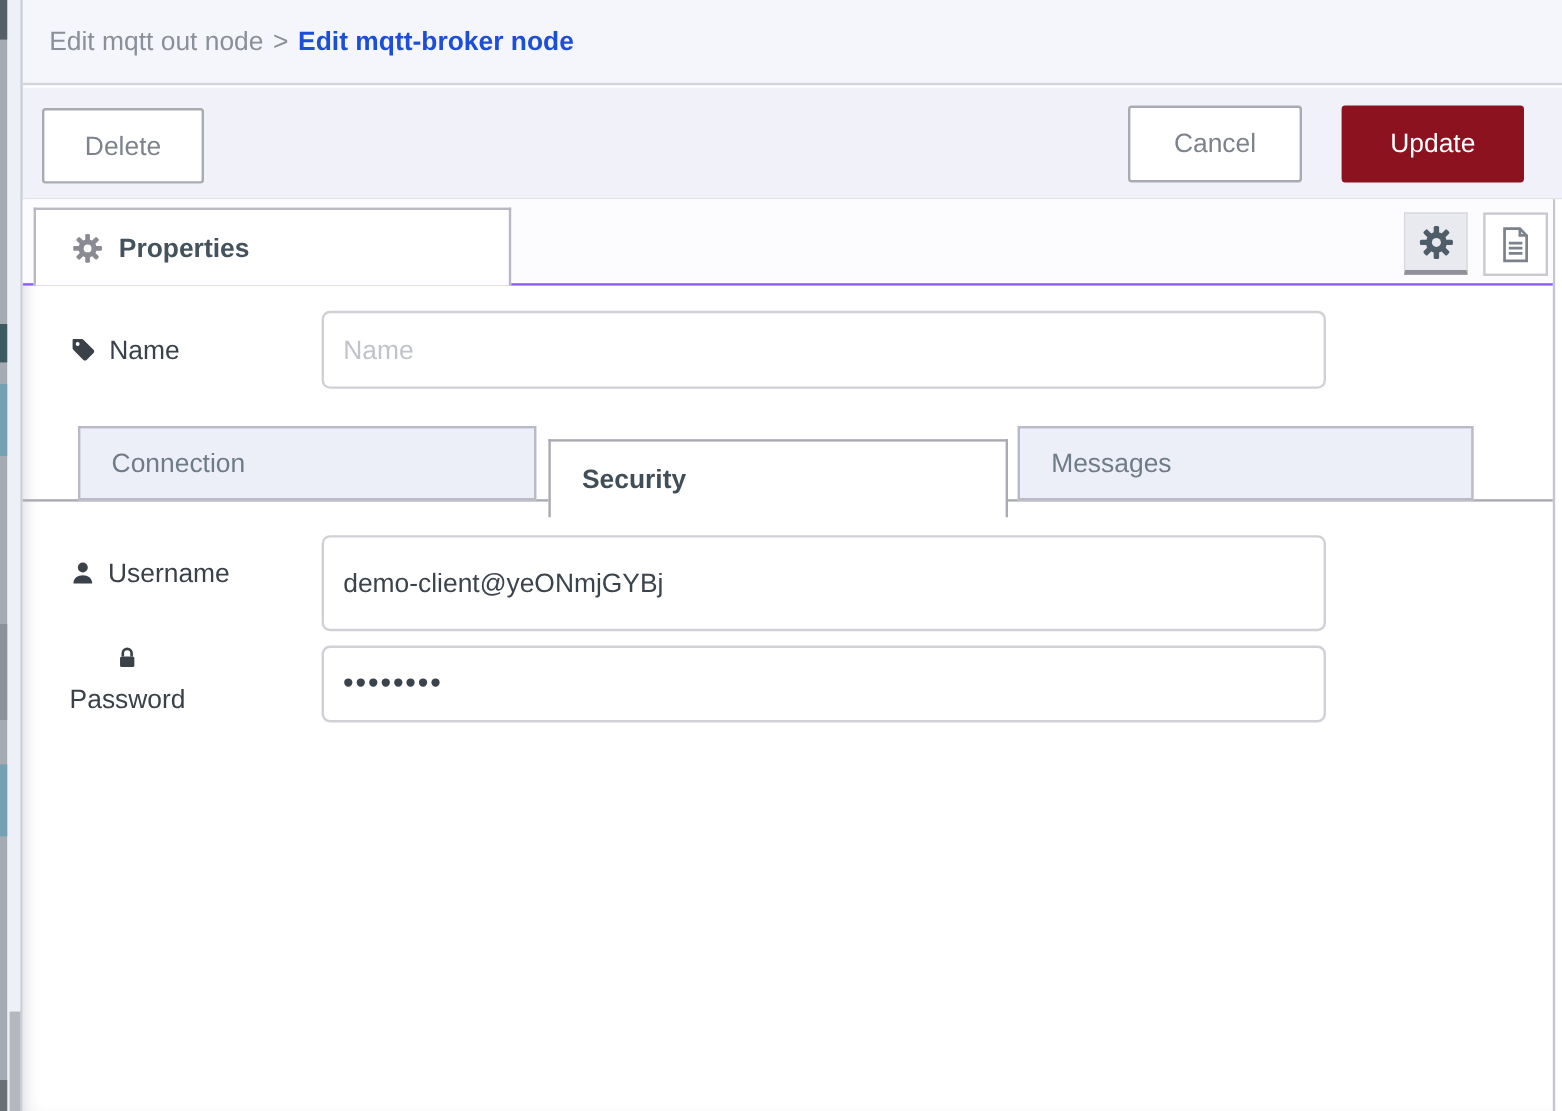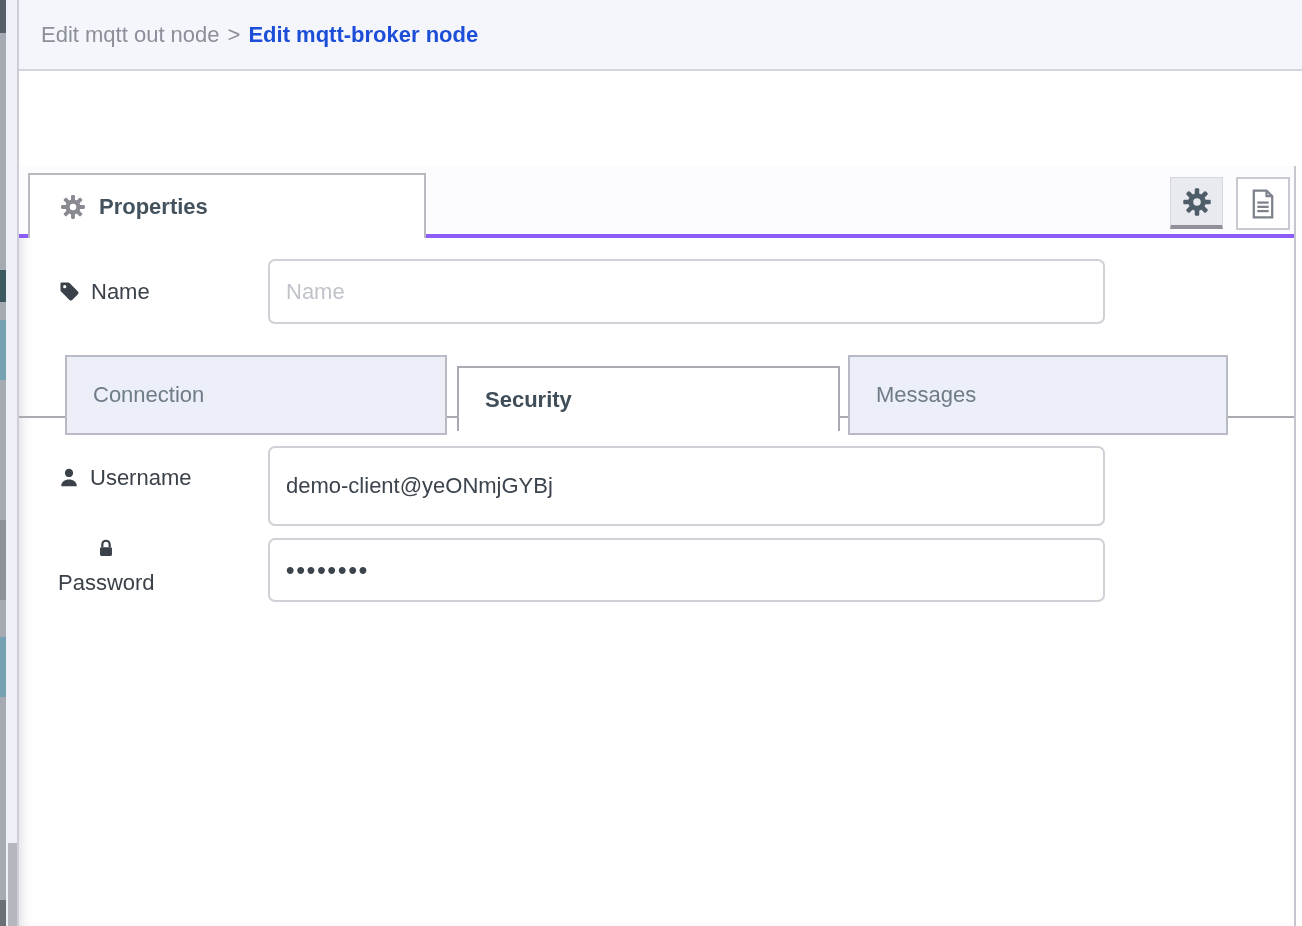--- a/index.html
+++ b/index.html
@@ -30,21 +30,21 @@
     font-family:"Liberation Sans", sans-serif; }
   .btn-plain { background:#ffffff; border:2px solid #a9abb4; color:#7d828c; }
   .btn-delete { left:16px; top:17px; width:135px; height:63px; }
   .btn-cancel { left:921px; width:145px; }
   .btn-update { left:1099px; width:152px; background:#8C1220; border:2px solid #8C1220; color:#ffffff; }
 
   .tray-body { position:absolute; top:166px; left:0; right:6px; bottom:0; background:#ffffff;
     border-right:2px solid #c6c6cf; box-shadow: inset 10px 0 14px -10px rgba(50,50,80,.22); }
 
   .editor-tabbar { position:absolute; top:0; left:0; right:0; height:72px;
-    background:#fcfcfe; border-bottom:4px solid #8b5cf6; }
+    background:#fcfcfe; border-bottom:2px solid #8b5cf6; }
   .properties-tab { position:absolute; left:9px; top:7px; width:398px; height:65px;
     background:#ffffff; border:2px solid #b9b9c2; border-bottom:none; z-index:2;
     display:flex; align-items:center; padding-left:30px; gap:13px;
     font-size:22px; font-weight:bold; color:#43525c; cursor:pointer; }
   .mini-btn { position:absolute; top:11px; display:flex; align-items:center; justify-content:center; cursor:pointer; }
   .gear-btn { left:1151px; width:53px; height:52px; background:#e9e9f0;
     border:1px solid #d6d6de; border-bottom:4px solid #90909a; }
   .doc-btn { left:1217px; width:54px; height:53px; background:#ffffff; border:2px solid #c9c9d1; }
 
   
@@ -57,21 +57,21 @@
   .password-input { letter-spacing:2px; font-size:24px; font-weight:bold; }
 
   .row-name-label { top:93px; }
   .input-name { top:93px; }
   .row-user-label { top:280px; }
   .input-user { top:280px; height:80px; }
   .row-pass-label { top:372px; }
   .input-pass { top:372px; height:64px; }
 
   .inner-tabline { position:absolute; left:0; right:0; top:250px; height:2px; background:#aaaab2; }
-  .inner-tab { position:absolute; top:189px; height:80px; display:flex; align-items:center;
+  .inner-tab { position:absolute; top:189px; height:62px; display:flex; align-items:center;
     padding-left:26px; font-size:22px; cursor:pointer; }
   .inner-tab.inactive { background:#eceef8; border:2px solid #babac6; color:#6f7c87; }
   .inner-tab.active { top:200px; height:65px; background:#ffffff; border:2px solid #aaaab2; border-bottom:none;
     color:#3f4e58; font-weight:bold; z-index:2; }
   .tab-connection { left:46px; width:382px; }
   .tab-security { left:438px; width:383px; }
   .tab-messages { left:829px; width:380px; }
 
   .icon { display:inline-flex; flex:none; }
 </style>
@@ -93,20 +93,25 @@
   </div>
 
   <div class="tray">
 
     <div class="breadcrumb-bar">
       <span>Edit mqtt out node</span>
       <span class="sep">&gt;</span>
       <span class="current">Edit mqtt-broker node</span>
     </div>
 
+    <div class="toolbar">
+      <button class="btn btn-plain btn-delete">Delete</button>
+      <button class="btn btn-plain btn-cancel">Cancel</button>
+      <button class="btn btn-update">Update</button>
+    </div>
 
     <div class="tray-body">
 
       <div class="editor-tabbar">
         <div class="properties-tab">
           <span class="icon">
             <svg width="26" height="26" viewBox="0 0 24 24">
               <g fill="#8a8a92">
                 <rect x="10.2" y="1" width="3.6" height="22" rx="1"></rect>
                 <rect x="10.2" y="1" width="3.6" height="22" rx="1" transform="rotate(45 12 12)"></rect>

